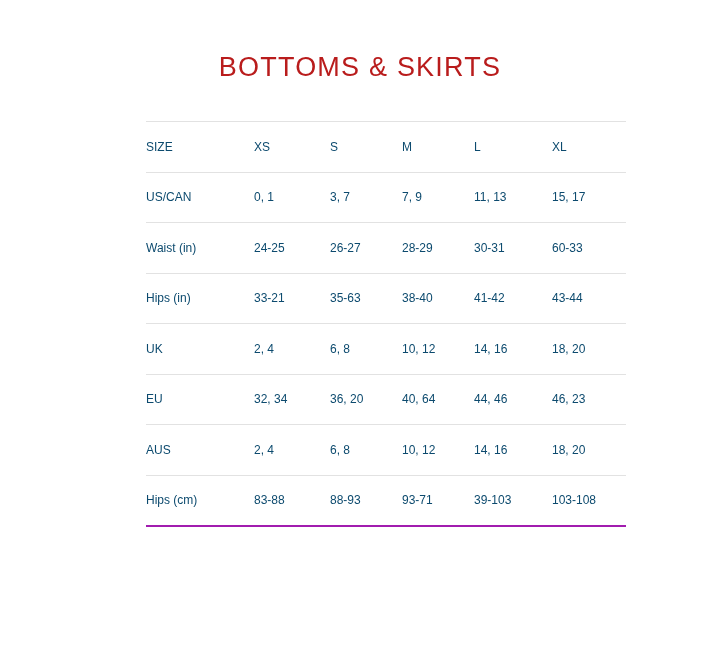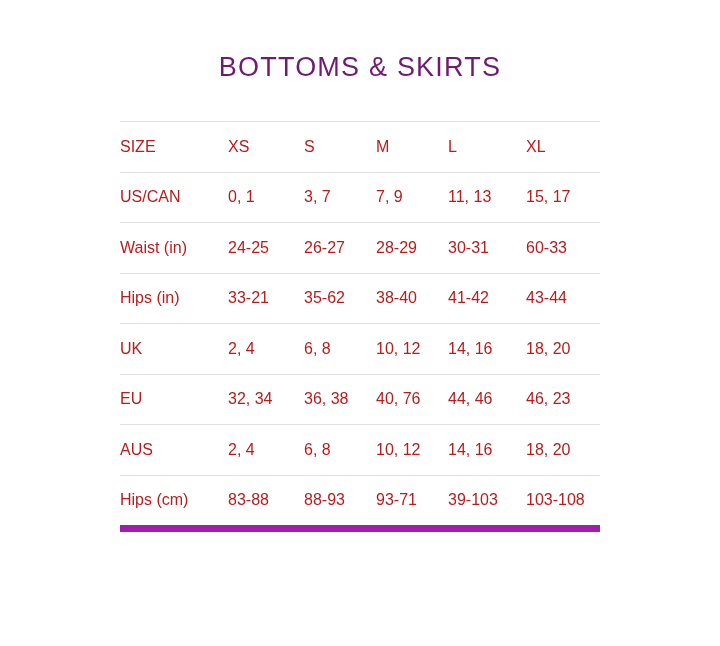--- a/index.html
+++ b/index.html
@@ -19,50 +19,51 @@
     height: 646px;
     box-sizing: border-box;
     position: relative;
     background: #ffffff;
   }
   .title {
     text-align: center;
     font-size: 27px;
     letter-spacing: 1.2px;
     font-weight: 400;
-    color: #701a75;
+    color: #b91c1c;
     padding-top: 52px;
     padding-bottom: 0;
     margin: 0;
   }
   .table-wrap {
     margin: 0 auto;
     width: 480px;
     padding-top: 38px;
   }
   table.size-table {
     width: 100%;
     border-collapse: collapse;
-    font-size: 16px;
-    color: #b91c1c;
+    font-size: 12px;
+    color: #0c4a6e;
+    margin-left: 26px;
   }
   table.size-table td, table.size-table th {
     text-align: left;
     font-weight: 400;
     padding: 0;
     height: 49.5px;
     vertical-align: middle;
     border-bottom: 1px solid #e2e2e2;
     white-space: nowrap;
   }
   table.size-table thead th {
     border-top: 1px solid #e2e2e2;
   }
   table.size-table tbody tr:last-child td {
-    border-bottom: 7px solid #a21caf;
+    border-bottom: 2px solid #a21caf;
   }
   .col-label { width: 108px; padding-left: 2px; }
   .col-xs { width: 76px; }
   .col-s  { width: 72px; }
   .col-m  { width: 72px; }
   .col-l  { width: 78px; }
   .col-xl { width: auto; }
 </style>
 </head>
 <body>
@@ -96,38 +97,38 @@
           <td class="col-label">Waist (in)</td>
           <td>24-25</td>
           <td>26-27</td>
           <td>28-29</td>
           <td>30-31</td>
           <td>60-33</td>
         </tr>
         <tr>
           <td class="col-label">Hips (in)</td>
           <td>33-21</td>
-          <td>35-62</td>
+          <td>35-63</td>
           <td>38-40</td>
           <td>41-42</td>
           <td>43-44</td>
         </tr>
         <tr>
           <td class="col-label">UK</td>
           <td>2, 4</td>
           <td>6, 8</td>
           <td>10, 12</td>
           <td>14, 16</td>
           <td>18, 20</td>
         </tr>
         <tr>
           <td class="col-label">EU</td>
           <td>32, 34</td>
-          <td>36, 38</td>
-          <td>40, 76</td>
+          <td>36, 20</td>
+          <td>40, 64</td>
           <td>44, 46</td>
           <td>46, 23</td>
         </tr>
         <tr>
           <td class="col-label">AUS</td>
           <td>2, 4</td>
           <td>6, 8</td>
           <td>10, 12</td>
           <td>14, 16</td>
           <td>18, 20</td>

